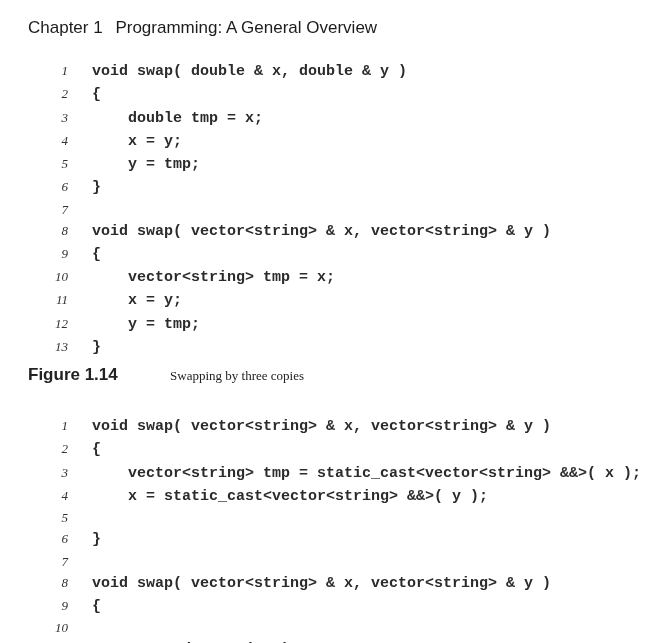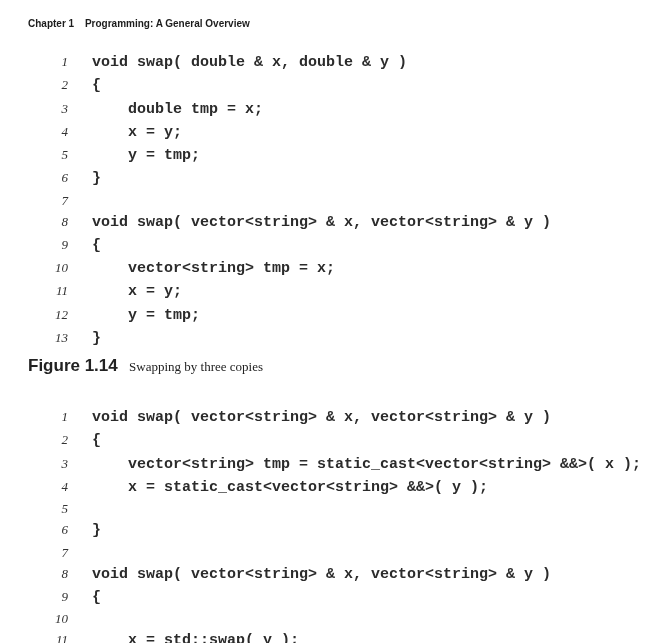--- a/index.html
+++ b/index.html
@@ -7,22 +7,22 @@
     padding: 18px 28px;
     font-family: Georgia, 'Times New Roman', serif;
     font-size: 13px;
     background: #fff;
     color: #222;
     width: 645px;
     box-sizing: border-box;
   }
   .chapter-header {
     font-family: Verdana, Arial, sans-serif;
-    font-size: 10px;
-    font-weight: bold;
+    font-size: 17px;
+    font-weight: normal;
     color: #1c1c1c;
     margin-bottom: 22px;
   }
   .chapter-num { margin-right: 8px; }
   .code-block {
     margin: 0 0 6px 0;
   }
   .code-line {
     display: flex;
     align-items: baseline;
@@ -48,21 +48,21 @@
     margin: 6px 0 30px 0;
     font-size: 13px;
     color: #222;
   }
   .fig-label {
     font-family: Verdana, Arial, sans-serif;
     font-weight: bold;
     font-size: 17px;
     margin-right: 8px;
   }
-  .fig-text { font-family: Georgia, serif; }
+  .fig-text { font-family: Georgia, serif; margin-left: 41px; }
 </style>
 </head>
 <body>
 
 <div class="chapter-header">
   <span class="chapter-num">Chapter 1</span>
   <span>Programming: A General Overview</span>
 </div>
 
 <div class="code-block" id="listing1">

